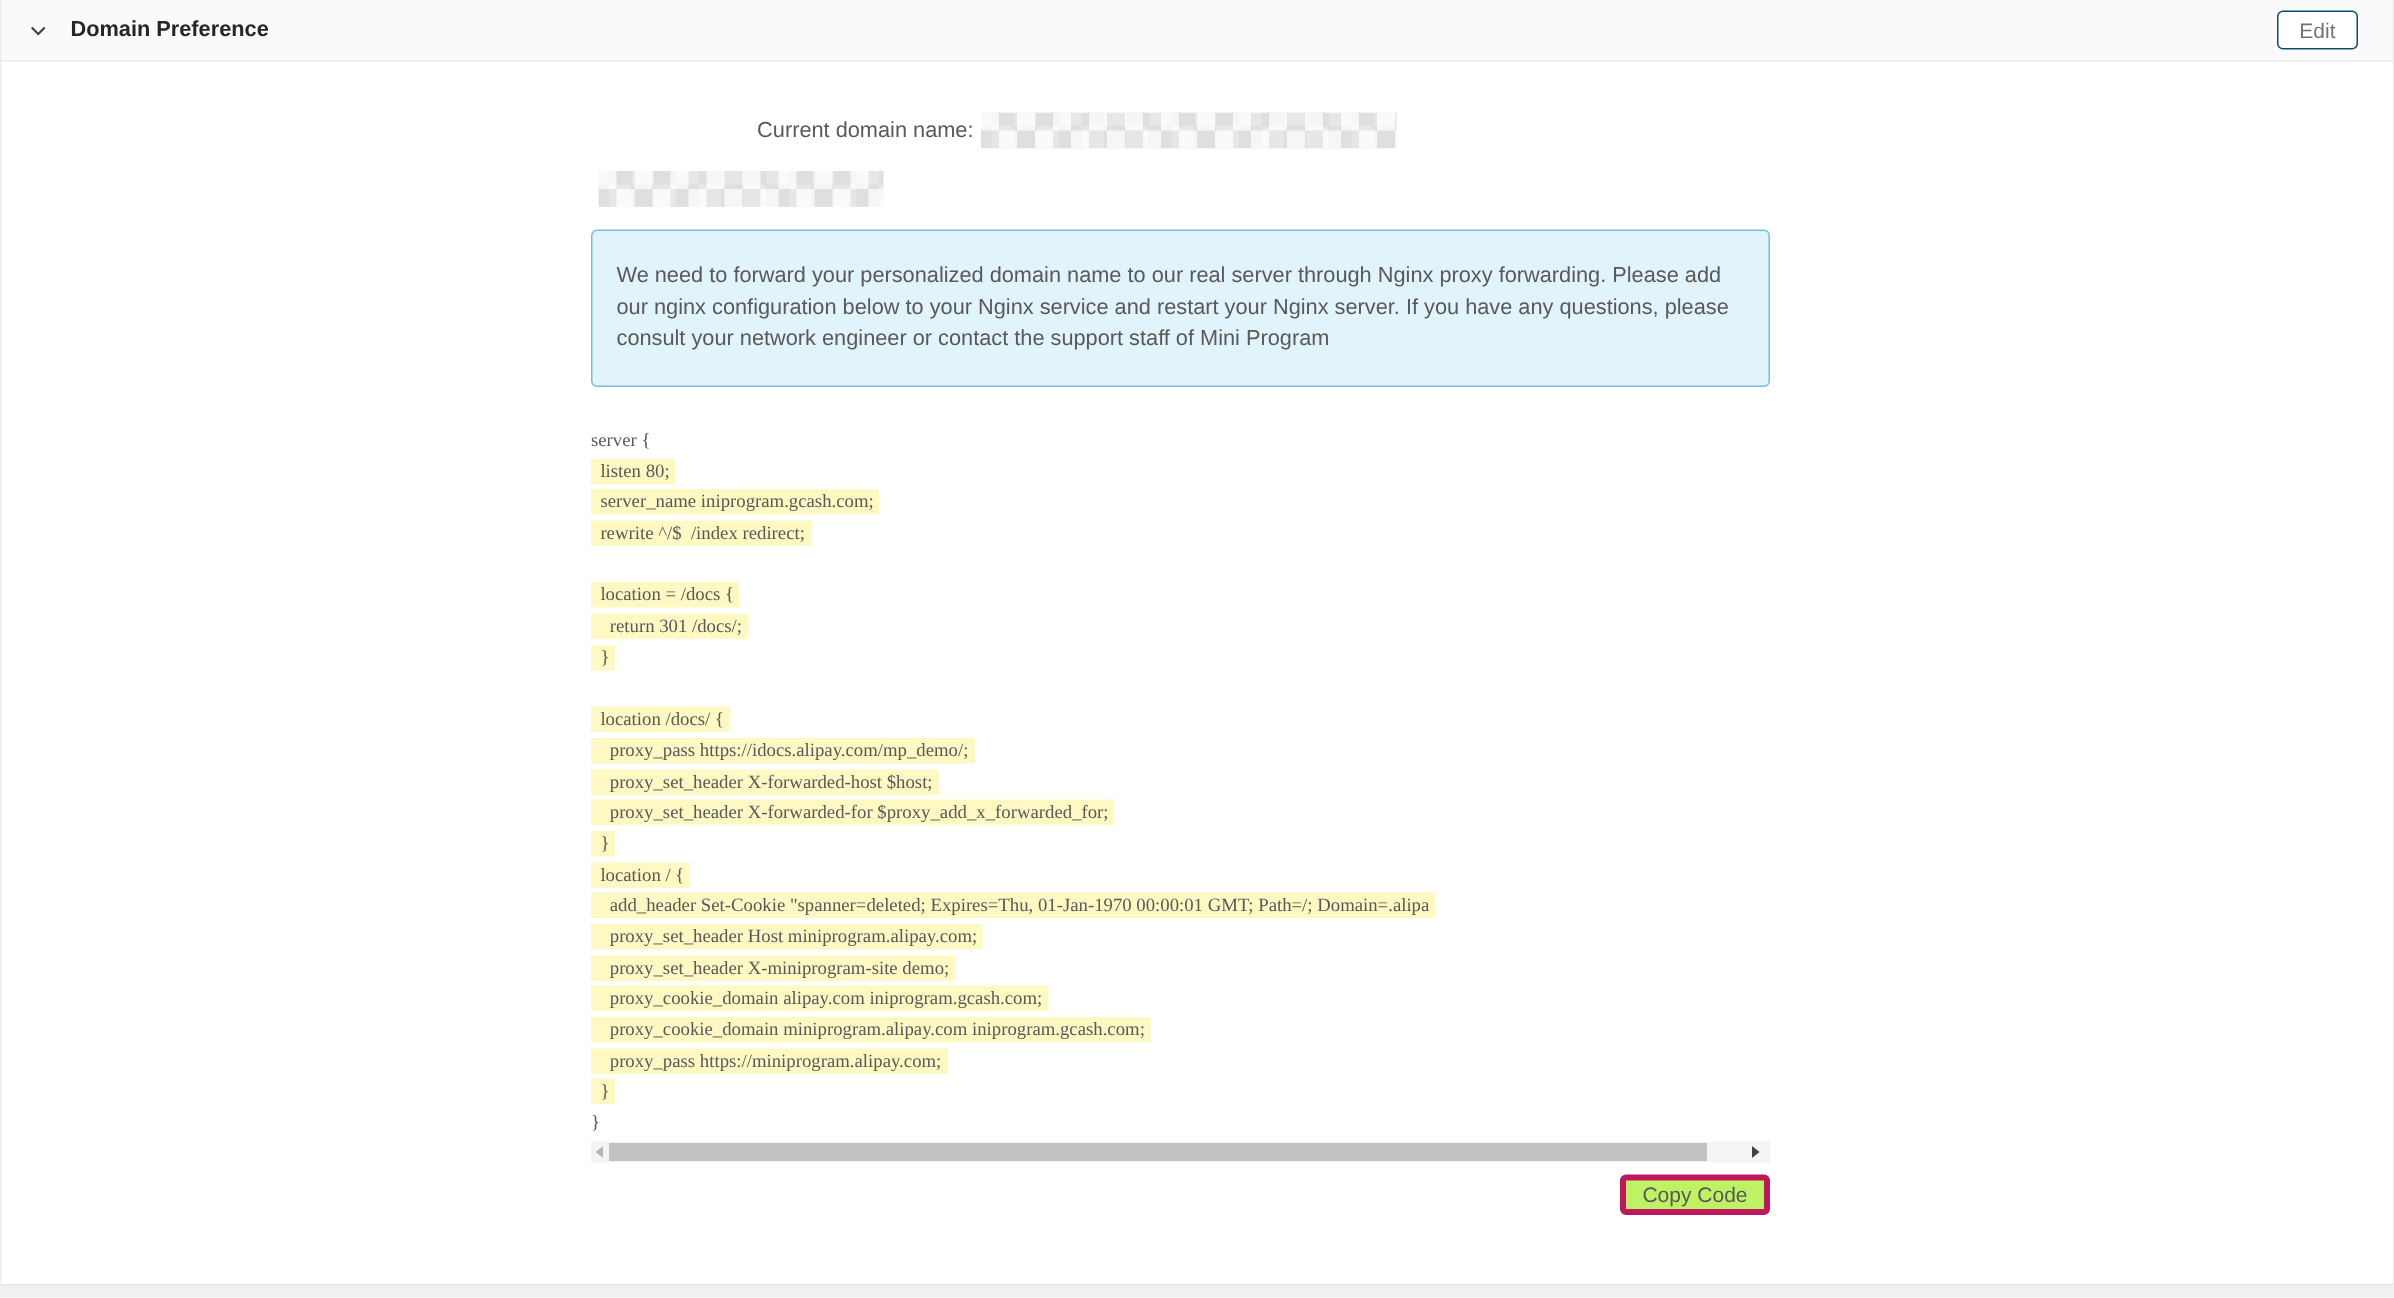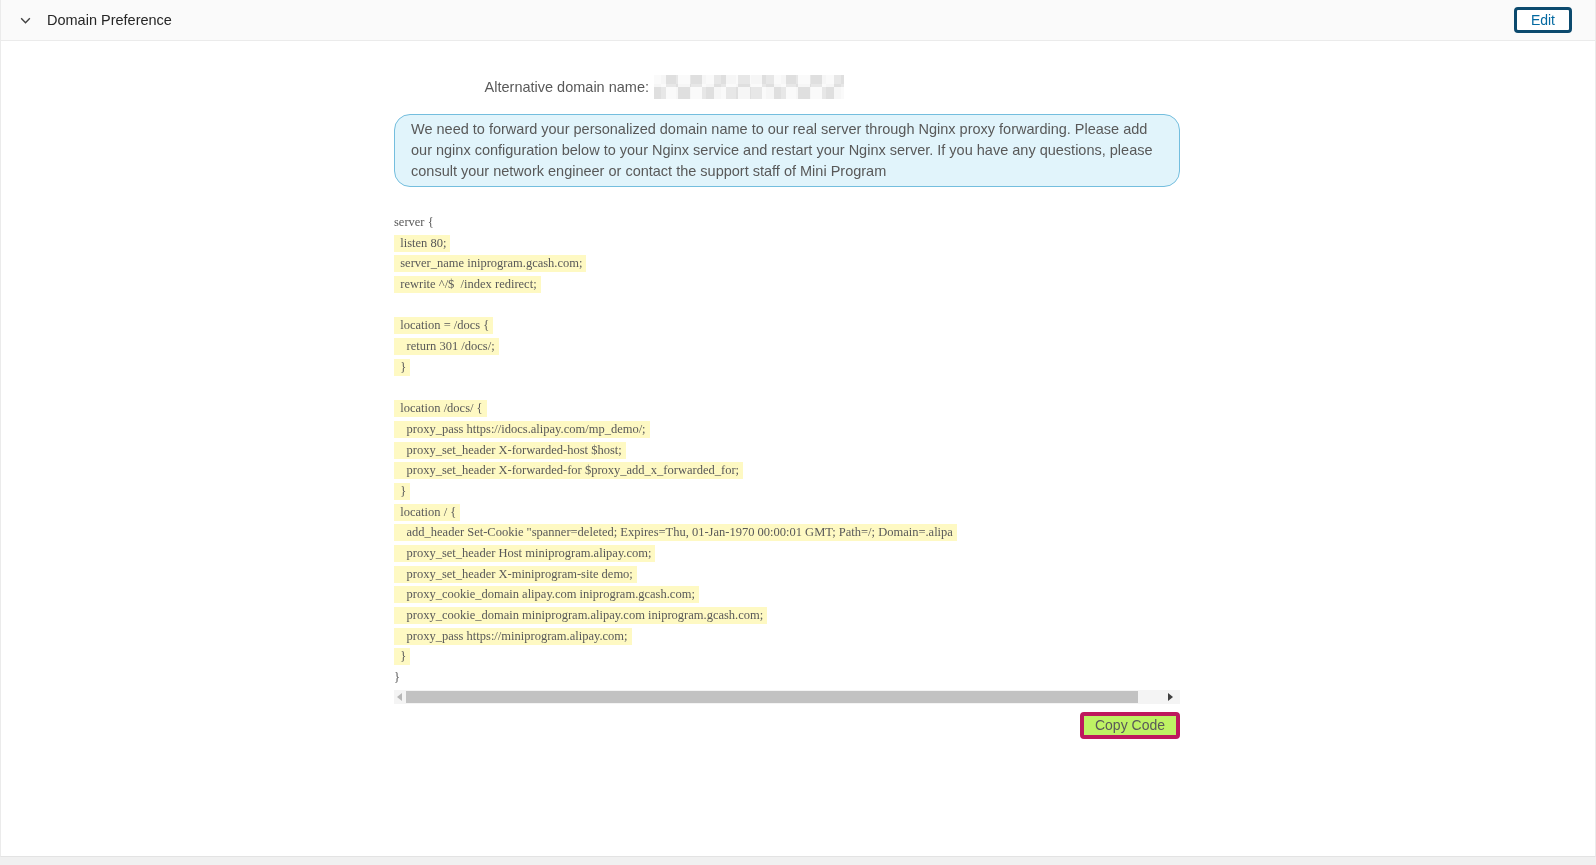--- a/index.html
+++ b/index.html
@@ -15,26 +15,26 @@
     border-left:1px solid #ebebeb; border-right:1px solid #ebebeb;
     border-bottom:1px solid #e3e3e3;
   }
   .panel-header {
     position:relative; height:41px; background:#fafafa;
     border-bottom:1px solid #ebebeb;
     display:flex; align-items:center; padding:0 16px;
   }
   .chevron { display:inline-flex; margin-left:2px; cursor:pointer; }
   .panel-title {
-    margin:0 0 0 15px; font-size:14.5px; font-weight:400; color:#262626;
+    margin:0 0 0 15px; font-size:14.5px; font-weight:700; color:#262626;
   }
   .edit-btn {
     position:absolute; right:23px; top:7px; height:26px; padding:0 14px;
-    background:#fff; border:3px solid #0c4a6e; border-radius:4px;
-    font-family:inherit; font-size:14px; color:#0369a1; cursor:pointer;
+    background:#fff; border:1px solid #0c4a6e; border-radius:4px;
+    font-family:inherit; font-size:14px; color:#737373; cursor:pointer;
   }
   .panel-body { background:#fff; }
   .content { width:786px; margin-left:393px; padding-top:34px; }
 
   .form-row { display:flex; align-items:center; margin-bottom:15px; }
   .form-label {
     flex:none; width:255px; text-align:right;
     font-size:14.5px; color:#595959; line-height:24px;
   }
   .redacted {
@@ -43,22 +43,22 @@
     background-image:
       repeating-conic-gradient(rgba(0,0,0,0.050) 0% 25%, rgba(255,255,255,0.55) 0% 50%),
       repeating-conic-gradient(rgba(0,0,0,0.030) 0% 25%, transparent 0% 50%);
     background-size:24px 24px, 30px 30px;
     background-position:0 0, 7px 9px;
   }
   .w1 { width:277px; } .w2 { width:190px; } .w3 { width:48px; }
 
   .notice {
     margin-top:6px; width:786px;
-    background:#e1f4fb; border:1px solid #74bede; border-radius:16px;
-    padding:4px 16px;
+    background:#e1f4fb; border:1px solid #74bede; border-radius:4px;
+    padding:20px 16px;
   }
   .notice p { margin:0; font-size:14.5px; line-height:21px; color:#595959; }
 
   .code {
     margin:25px 0 0 0; width:786px; overflow:hidden;
     font-family:Liberation Serif, serif;
     font-size:12.5px; color:#595959;
   }
   .code-line { height:20.7px; line-height:20.7px; white-space:pre; }
   .hl {
@@ -96,23 +96,26 @@
         <path d="M2 4 L6 8 L10 4" fill="none" stroke="#404040" stroke-width="1.3"></path>
       </svg>
     </span>
     <h2 class="panel-title">Domain Preference</h2>
     <button class="edit-btn">Edit</button>
   </header>
 
   <div class="panel-body">
     <div class="content">
 
+      <div class="form-row">
+        <span class="form-label">Current domain name:</span>
+        <span class="redacted w1"></span>
+      </div>
 
       <div class="form-row">
-        <span class="form-label">Alternative domain name:</span>
         <span class="redacted w2"></span>
       </div>
 
 
       <div class="notice">
         <p>We need to forward your personalized domain name to our real server through Nginx proxy forwarding. Please add our nginx configuration below to your Nginx service and restart your Nginx server. If you have any questions, please consult your network engineer or contact the support staff of Mini Program</p>
       </div>
 
       <pre class="code" id="code-block"><div class="code-line">server {</div><div class="code-line"><span class="hl">  listen 80;</span></div><div class="code-line"><span class="hl">  server_name iniprogram.gcash.com;</span></div><div class="code-line"><span class="hl">  rewrite ^/$  /index redirect;</span></div><div class="code-line"></div><div class="code-line"><span class="hl">  location = /docs {</span></div><div class="code-line"><span class="hl">    return 301 /docs/;</span></div><div class="code-line"><span class="hl">  }</span></div><div class="code-line"></div><div class="code-line"><span class="hl">  location /docs/ {</span></div><div class="code-line"><span class="hl">    proxy_pass https://idocs.alipay.com/mp_demo/;</span></div><div class="code-line"><span class="hl">    proxy_set_header X-forwarded-host $host;</span></div><div class="code-line"><span class="hl">    proxy_set_header X-forwarded-for $proxy_add_x_forwarded_for;</span></div><div class="code-line"><span class="hl">  }</span></div><div class="code-line"><span class="hl">  location / {</span></div><div class="code-line"><span class="hl">    add_header Set-Cookie "spanner=deleted; Expires=Thu, 01-Jan-1970 00:00:01 GMT; Path=/; Domain=.alipa</span></div><div class="code-line"><span class="hl">    proxy_set_header Host miniprogram.alipay.com;</span></div><div class="code-line"><span class="hl">    proxy_set_header X-miniprogram-site demo;</span></div><div class="code-line"><span class="hl">    proxy_cookie_domain alipay.com iniprogram.gcash.com;</span></div><div class="code-line"><span class="hl">    proxy_cookie_domain miniprogram.alipay.com iniprogram.gcash.com;</span></div><div class="code-line"><span class="hl">    proxy_pass https://miniprogram.alipay.com;</span></div><div class="code-line"><span class="hl">  }</span></div><div class="code-line">}</div></pre>
 

